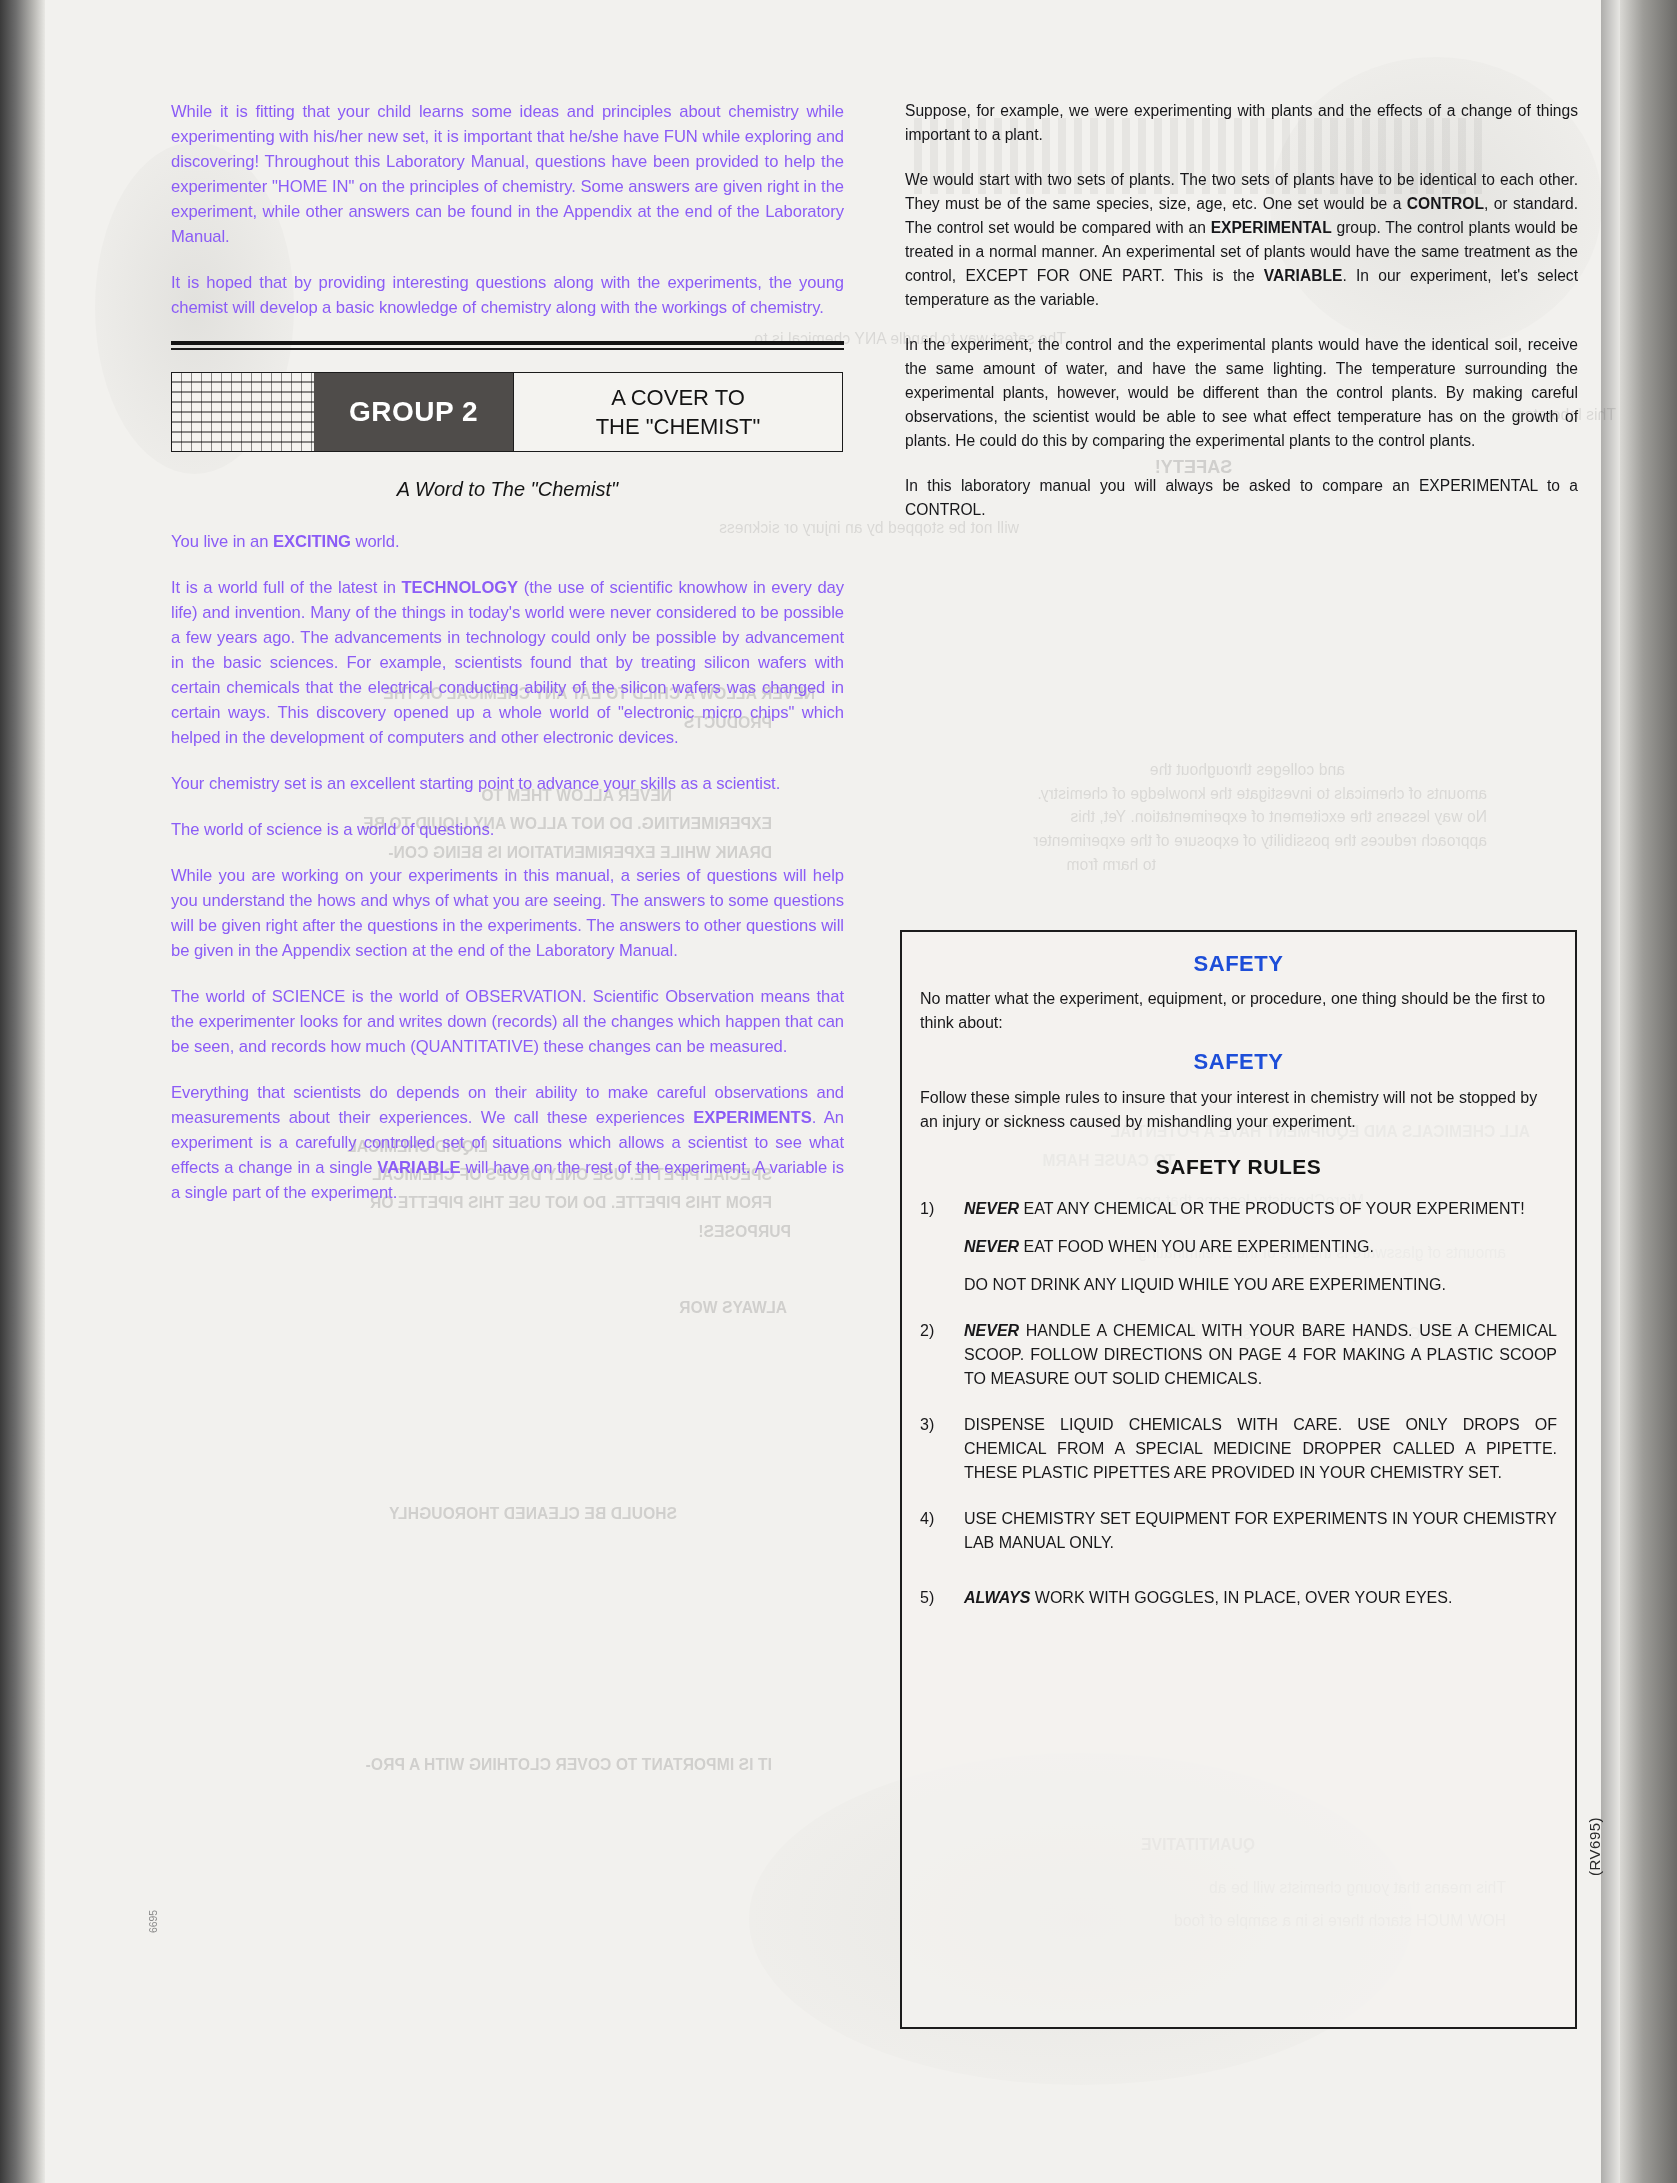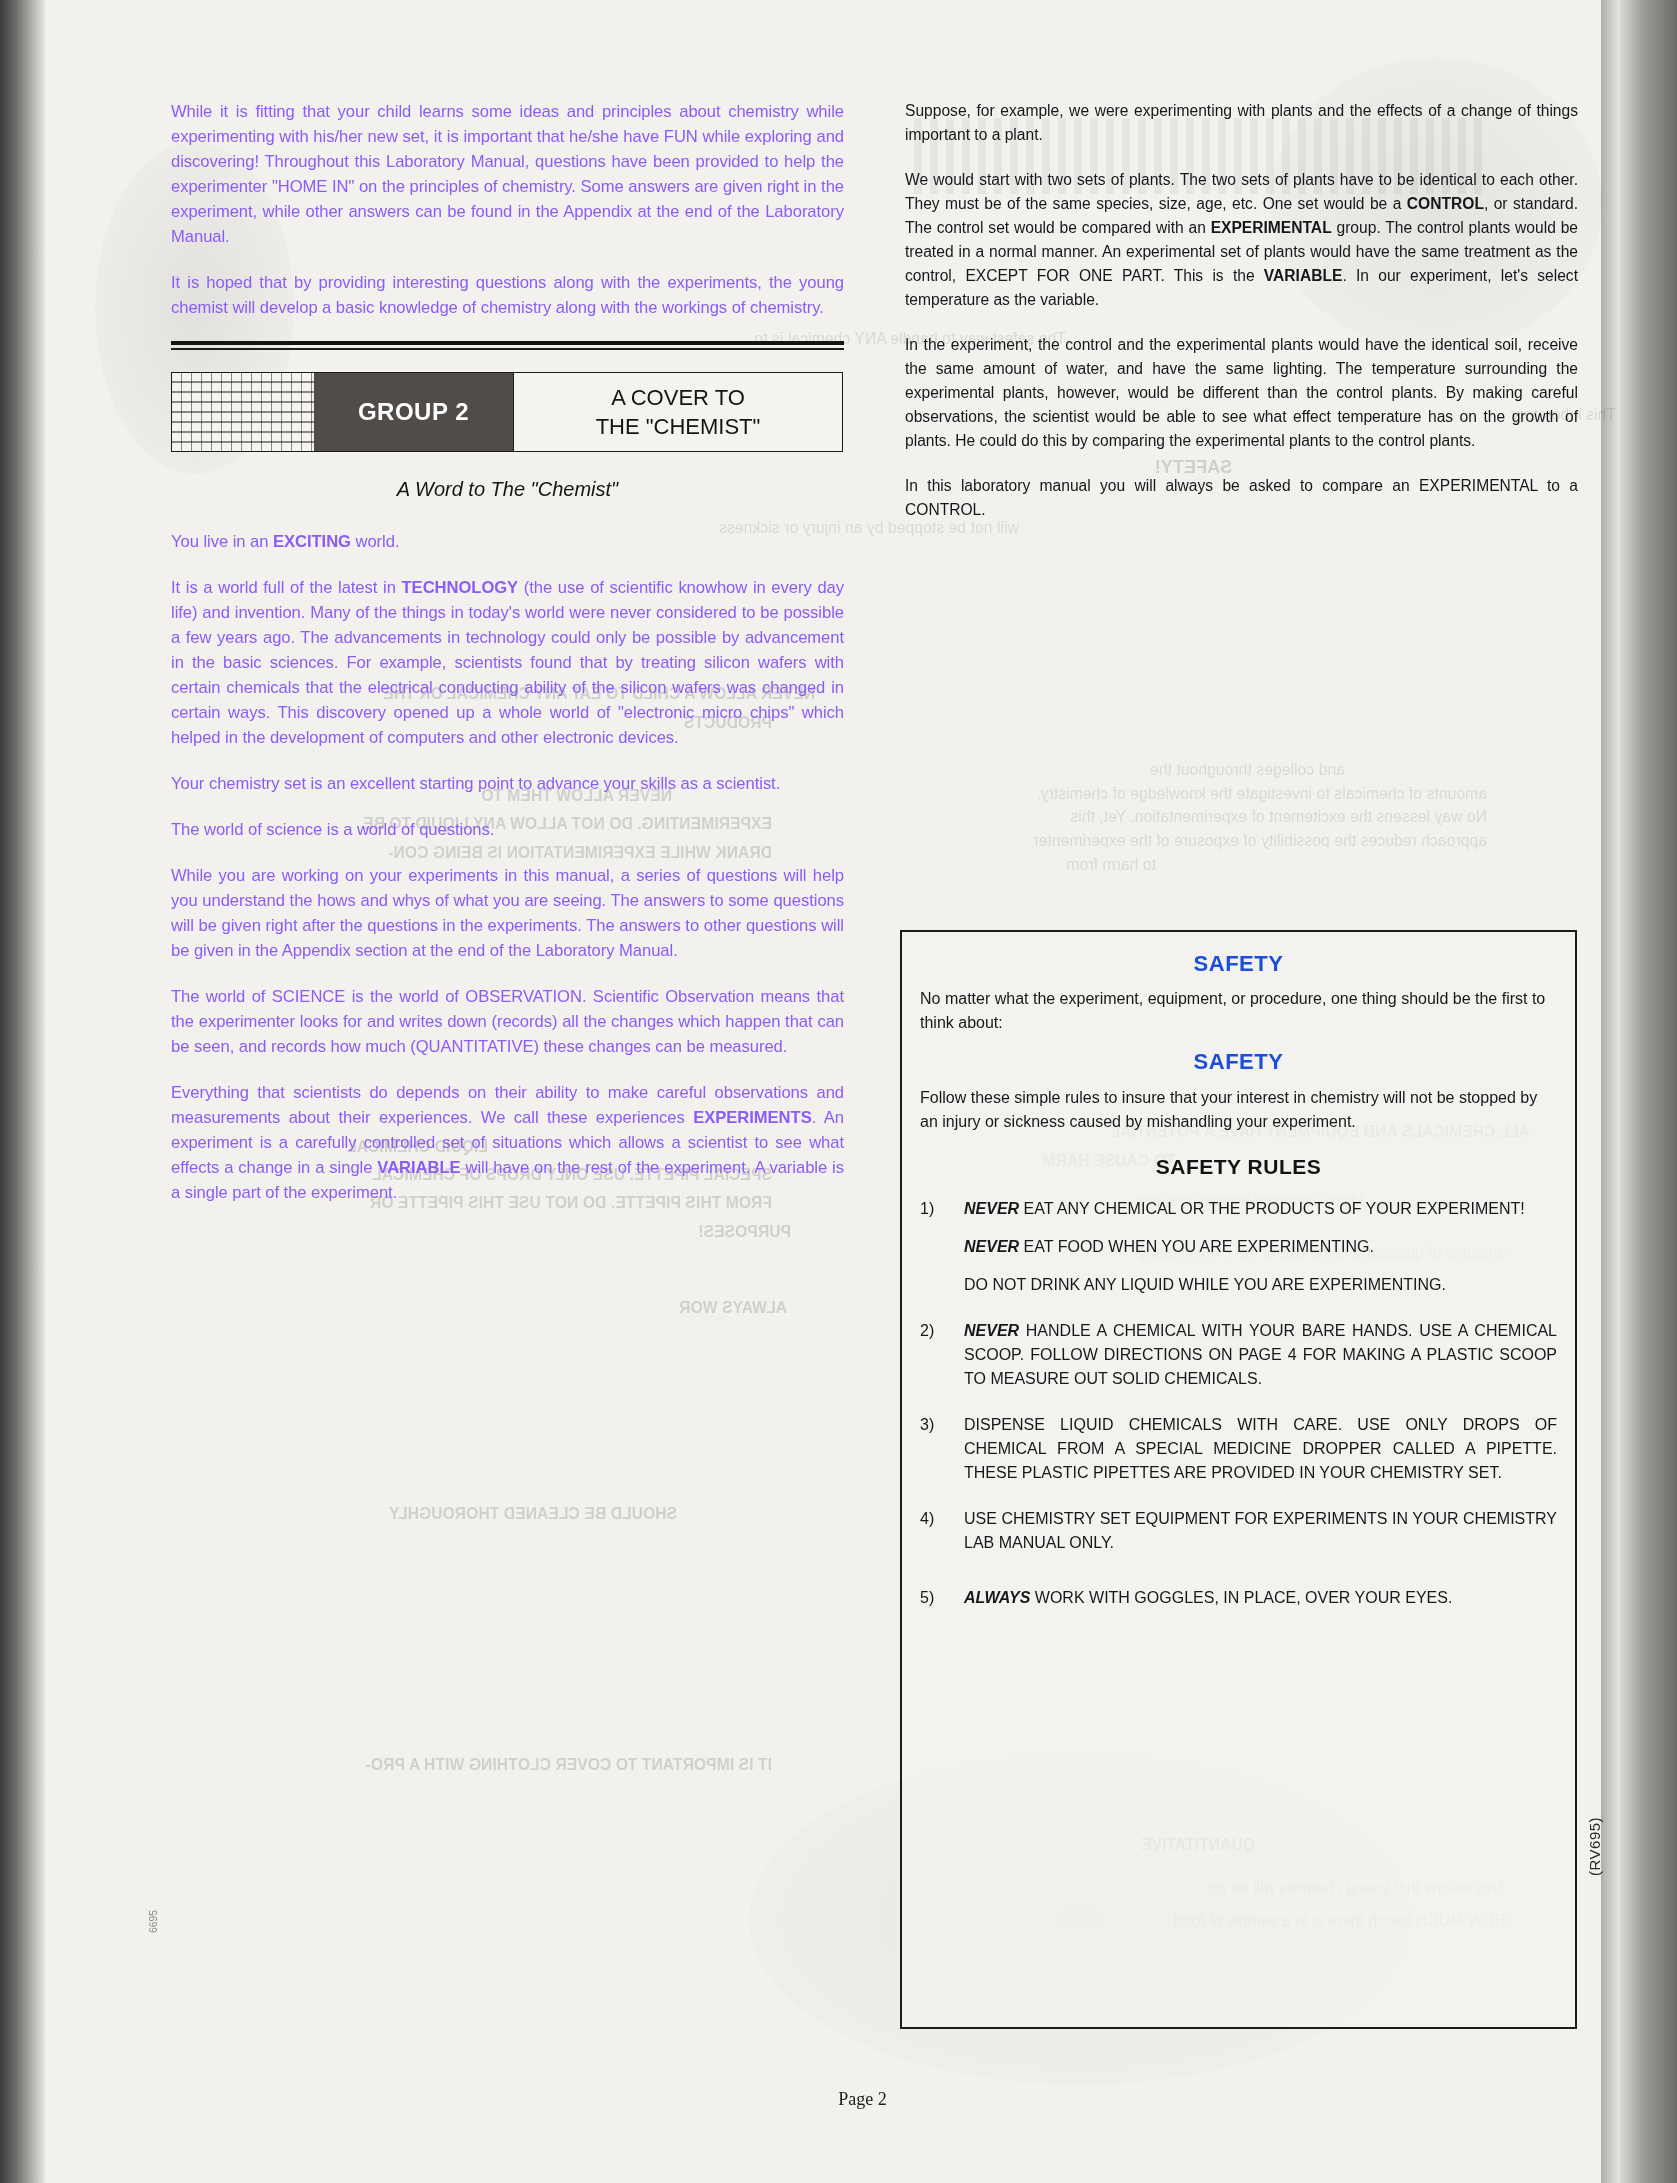--- a/index.html
+++ b/index.html
@@ -118,21 +118,21 @@
       repeating-linear-gradient(0deg, transparent 0 8.5px, rgba(0,0,0,0.45) 8.5px 10px);
     border-right: 0;
   }
   .banner-dark {
     width: 199px;
     background: #4f4c4a;
     color: #ffffff;
     display: flex;
     align-items: center;
     justify-content: center;
-    font-size: 24px;
+    font-size: 28px;
     font-weight: bold;
     letter-spacing: 0.5px;
   }
   .banner-title {
     flex: 1;
     border-left: 1.9px solid #1b1b1b;
     display: flex;
     flex-direction: column;
     align-items: center;
     justify-content: center;
@@ -390,21 +390,20 @@
       </div>
 
       <div class="rule-row" style="margin-top:31px;">
         <div class="rule-num">5)</div>
         <div class="rule-body">
           <p class="rule-line"><i class="ital">ALWAYS</i><span> WORK WITH GOGGLES, IN PLACE, OVER YOUR EYES.</span></p>
         </div>
       </div>
     </div>
 
-    <div id="page-number">Page 2</div>
   </div>
 
   <div id="rv-code">(RV695)</div>
   <div id="corner-code">6695</div>
 </div>
 
 <div id="page-edge-shadow"></div>
 <div id="gutter-left"></div>
 <div id="gutter-right"></div>
 

